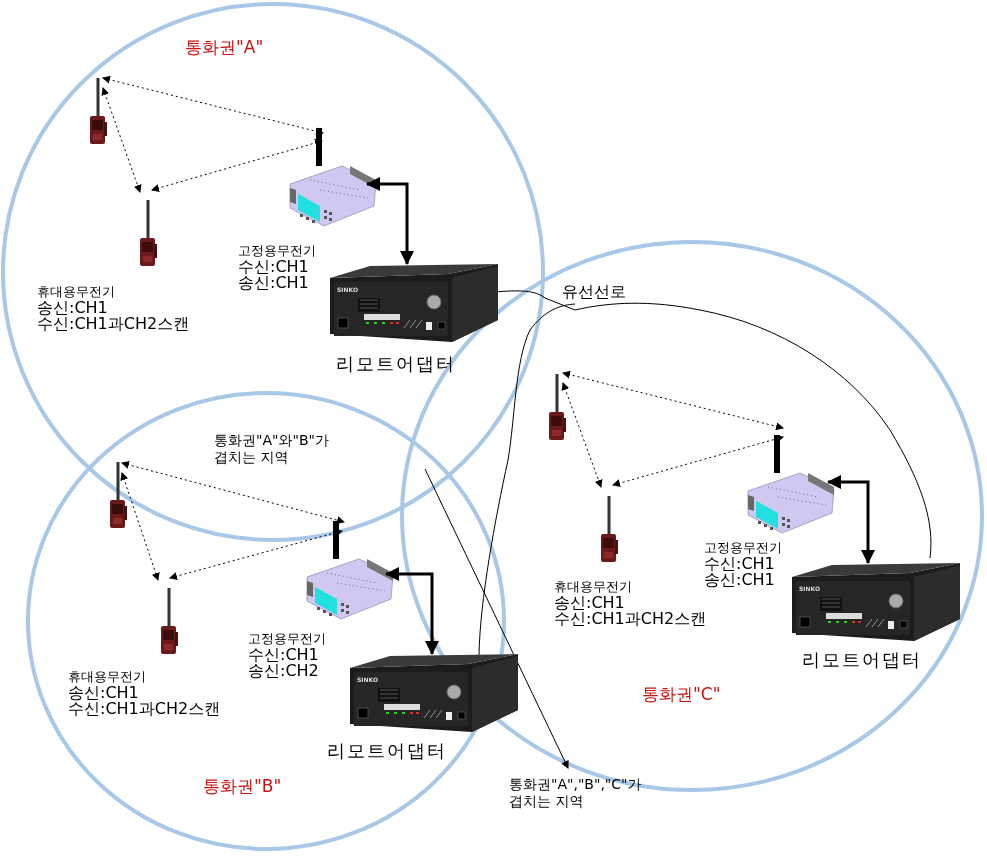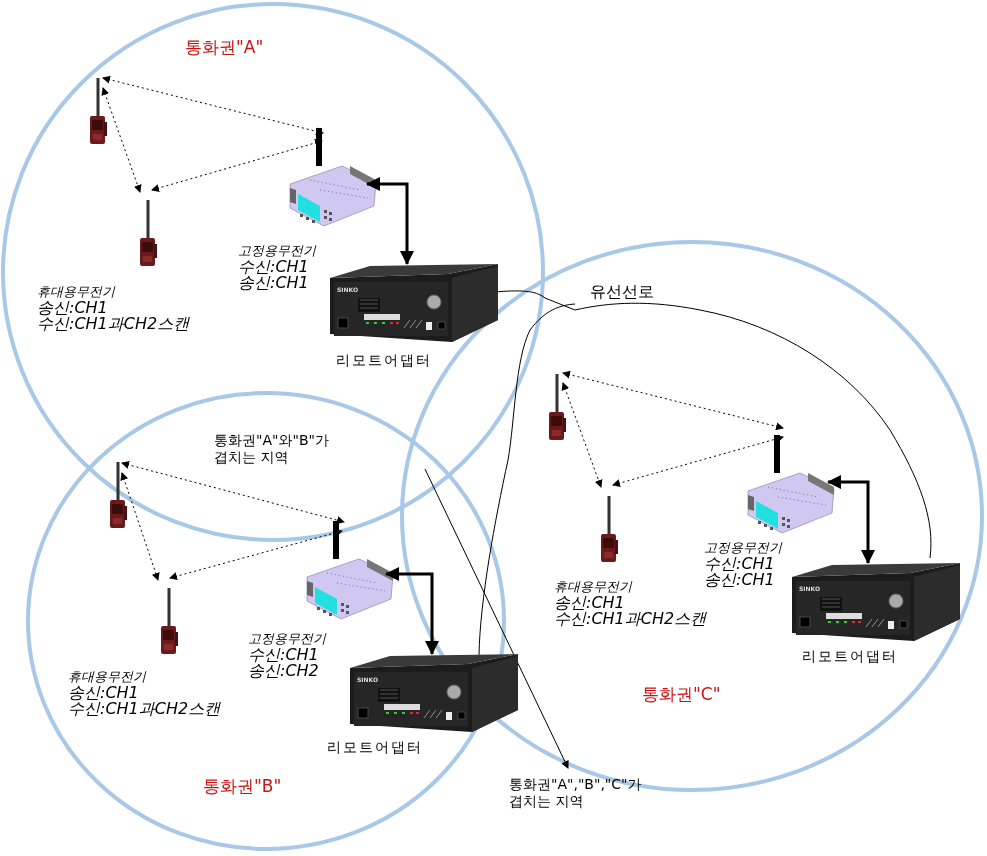--- a/index.html
+++ b/index.html
@@ -1,24 +1,24 @@
 <!DOCTYPE html>
 <html><head>
 <meta charset="utf-8">
 <style>
   html, body { margin:0; padding:0; background:#ffffff; }
   body { width:987px; height:856px; position:relative; overflow:hidden;
          font-family:"DejaVu Sans", sans-serif; }
   #stage { position:absolute; left:0; top:0; width:987px; height:856px; }
-  .lbl { position:absolute; font-size:14px; line-height:16px; color:#000; white-space:nowrap;font-style:italic; }
+  .lbl { position:absolute; font-size:14px; line-height:16px; color:#000; white-space:nowrap; }
   .lbl div { margin:0; }
   .zone-title { position:absolute; font-size:17px; color:#cc1111; white-space:nowrap; }
   .radio-label .title { font-size:13px; }
   .radio-label .line { font-size:16px; }
-  .adapter-label { position:absolute; font-size:14px; letter-spacing:2px; white-space:nowrap; }
+  .adapter-label { position:absolute; font-size:18px; letter-spacing:2px; white-space:nowrap; }
   .note { position:absolute; font-size:14px; line-height:17px; white-space:nowrap; }
   .wire-label { position:absolute; font-size:16px; white-space:nowrap; }
 </style>
 </head>
 <body>
 
 <div id="stage">
   <svg id="svg" width="987" height="856" viewBox="0 0 987 856" style="position:absolute;left:0;top:0">
     <defs>
       <marker id="arrS" markerWidth="8" markerHeight="8" refX="7" refY="4" orient="auto" markerUnits="userSpaceOnUse">
@@ -173,21 +173,21 @@
     <div class="line">송신:CH1</div>
     <div class="line">수신:CH1과CH2스캔</div>
   </div>
   <div class="lbl radio-label" style="left:704px;top:540px">
     <div class="title">고정용무전기</div>
     <div class="line">수신:CH1</div>
     <div class="line">송신:CH1</div>
   </div>
   <div class="adapter-label" style="left:802px;top:648px">리모트어댑터</div>
 
-  <div class="wire-label" style="left:590px;top:282px">유선선로</div>
+  <div class="wire-label" style="left:562px;top:282px">유선선로</div>
 
   <div class="note" style="left:214px;top:432px">
     <div>통화권"A"와"B"가</div>
     <div>겹치는 지역</div>
   </div>
   <div class="note" style="left:509px;top:776px">
     <div>통화권"A","B","C"가</div>
     <div>겹치는 지역</div>
   </div>
 </div>

